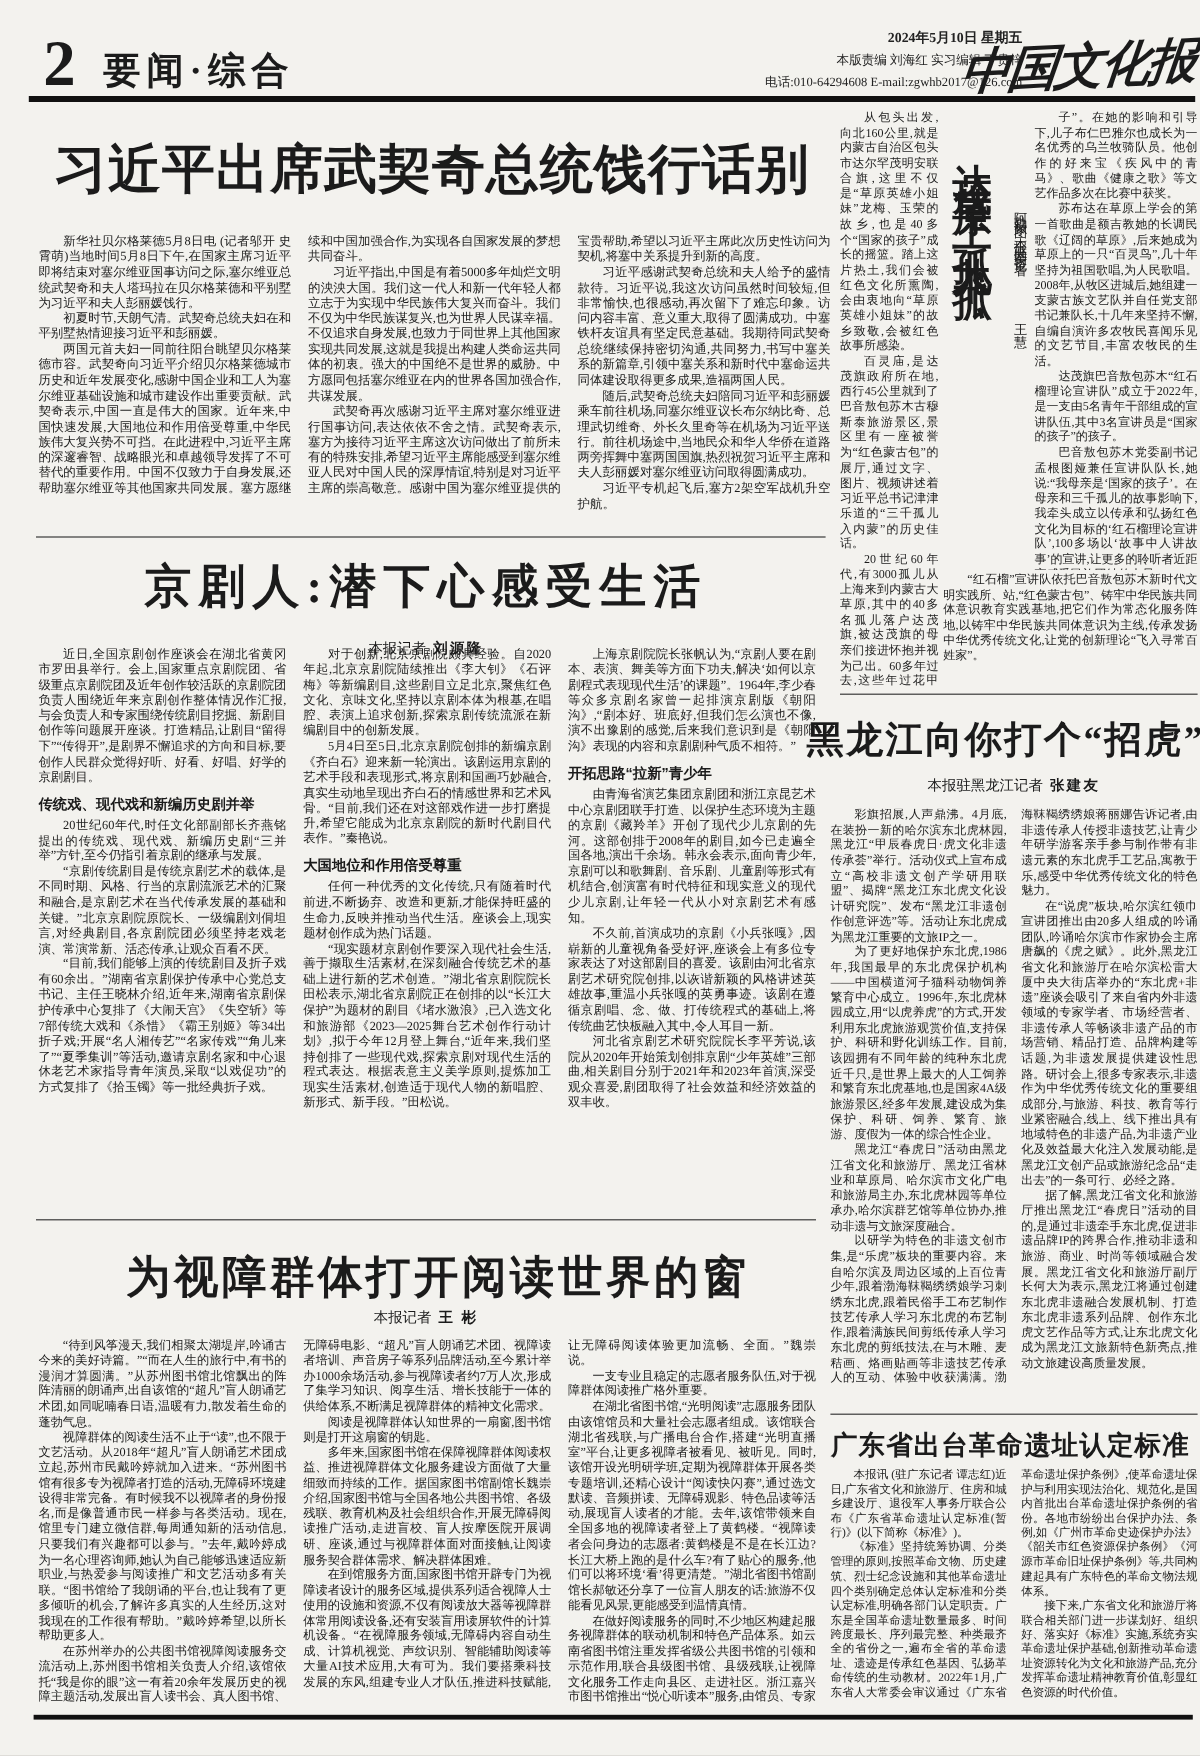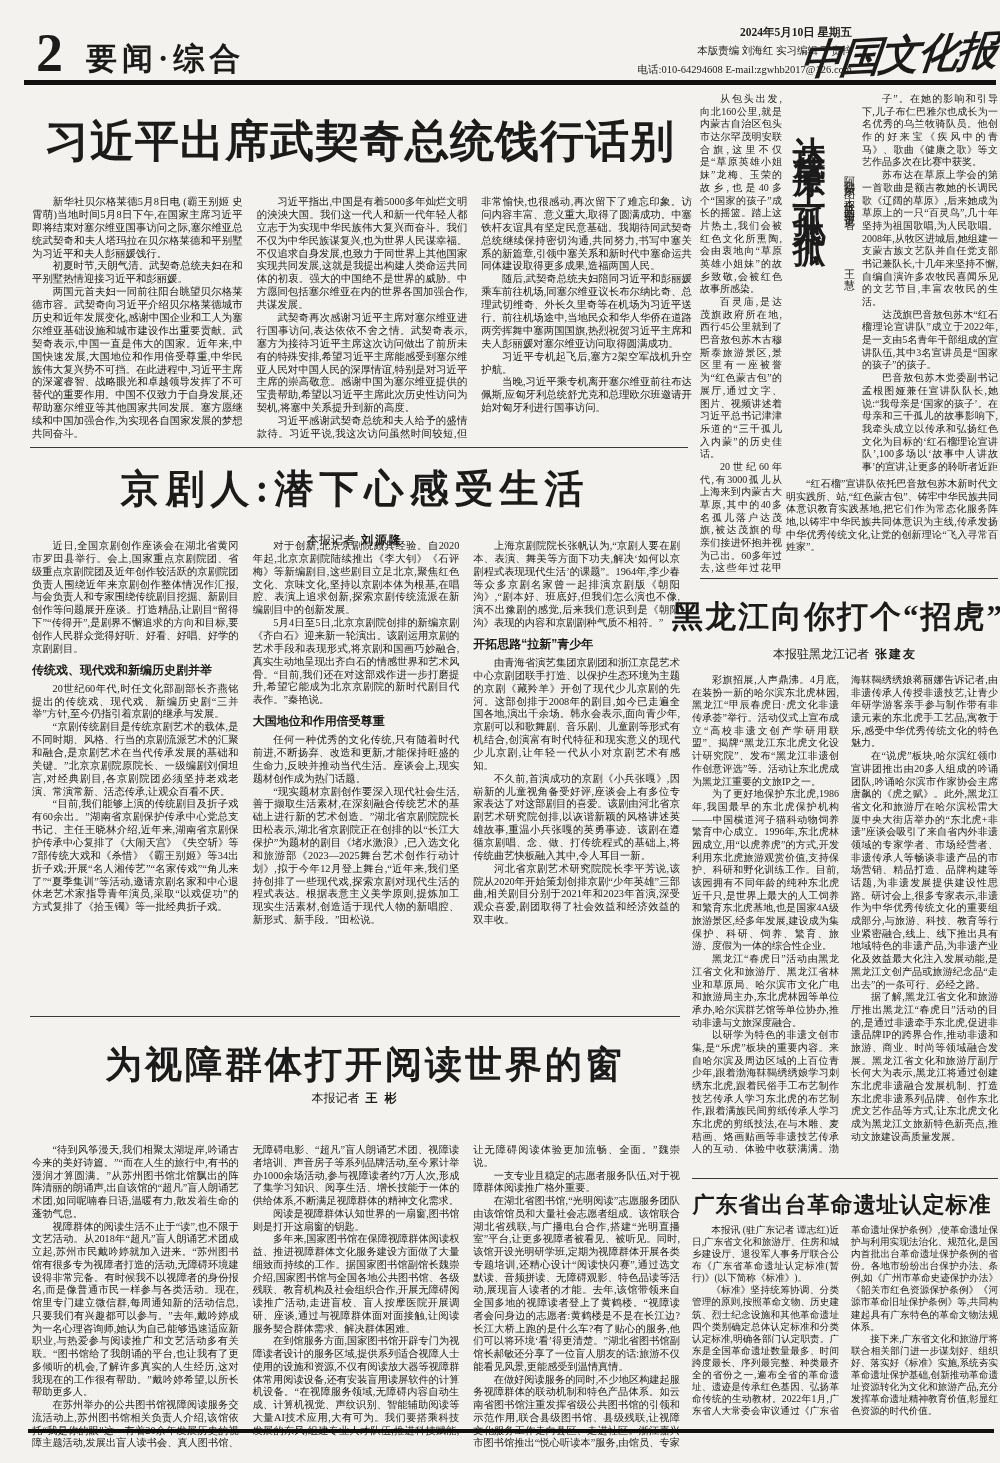--- a/index.html
+++ b/index.html
@@ -43,29 +43,28 @@
     <div class="date">2024年5月10日 星期五</div>
     <div>本版责编 刘海红  实习编辑 丁贵梓</div>
     <div>电话:010-64294608  E-mail:zgwhb2017@126.com</div>
   </div>
   <div class="abs masthead" style="right:4px;top:28px;">中国文化报</div>
   <div class="rule" style="left:24px;top:80px;width:972px;height:5px;"></div>
 
   <div>
     <div class="abs headline-main" style="left:30px;top:112px;width:660px;">习近平出席武契奇总统饯行话别</div>
     <div class="abs body-cols" style="left:32px;top:196px;width:660px;height:248px;column-count:3;font-size:10.4px;line-height:1.24;">
-        <p class="para">新华社贝尔格莱德5月8日电 (霸王别姬 史霄萌)当地时间5月8日下午,在国家主席习近平即将结束对塞尔维亚国事访问之际,塞尔维亚总统武契奇和夫人塔玛拉在贝尔格莱德和平别墅为习近平和夫人彭丽媛饯行。</p>
+        <p class="para">新华社贝尔格莱德5月8日电 (记者邬开 史霄萌)当地时间5月8日下午,在国家主席习近平即将结束对塞尔维亚国事访问之际,塞尔维亚总统武契奇和夫人塔玛拉在贝尔格莱德和平别墅为习近平和夫人彭丽媛饯行。</p>
         <p class="para">初夏时节,天朗气清。武契奇总统夫妇在和平别墅热情迎接习近平和彭丽媛。</p>
         <p class="para">两国元首夫妇一同前往阳台眺望贝尔格莱德市容。武契奇向习近平介绍贝尔格莱德城市历史和近年发展变化,感谢中国企业和工人为塞尔维亚基础设施和城市建设作出重要贡献。武契奇表示,中国一直是伟大的国家。近年来,中国快速发展,大国地位和作用倍受尊重,中华民族伟大复兴势不可挡。在此进程中,习近平主席的深邃睿智、战略眼光和卓越领导发挥了不可替代的重要作用。中国不仅致力于自身发展,还帮助塞尔维亚等其他国家共同发展。塞方愿继续和中国加强合作,为实现各自国家发展的梦想共同奋斗。</p>
         <p class="para">习近平指出,中国是有着5000多年灿烂文明的泱泱大国。我们这一代人和新一代年轻人都立志于为实现中华民族伟大复兴而奋斗。我们不仅为中华民族谋复兴,也为世界人民谋幸福。不仅追求自身发展,也致力于同世界上其他国家实现共同发展,这就是我提出构建人类命运共同体的初衷。强大的中国绝不是世界的威胁。中方愿同包括塞尔维亚在内的世界各国加强合作,共谋发展。</p>
         <p class="para">武契奇再次感谢习近平主席对塞尔维亚进行国事访问,表达依依不舍之情。武契奇表示,塞方为接待习近平主席这次访问做出了前所未有的特殊安排,希望习近平主席能感受到塞尔维亚人民对中国人民的深厚情谊,特别是对习近平主席的崇高敬意。感谢中国为塞尔维亚提供的宝贵帮助,希望以习近平主席此次历史性访问为契机,将塞中关系提升到新的高度。</p>
         <p class="para">习近平感谢武契奇总统和夫人给予的盛情款待。习近平说,我这次访问虽然时间较短,但非常愉快,也很感动,再次留下了难忘印象。访问内容丰富、意义重大,取得了圆满成功。中塞铁杆友谊具有坚定民意基础。我期待同武契奇总统继续保持密切沟通,共同努力,书写中塞关系的新篇章,引领中塞关系和新时代中塞命运共同体建设取得更多成果,造福两国人民。</p>
         <p class="para">随后,武契奇总统夫妇陪同习近平和彭丽媛乘车前往机场,同塞尔维亚议长布尔纳比奇、总理武切维奇、外长久里奇等在机场为习近平送行。前往机场途中,当地民众和华人华侨在道路两旁挥舞中塞两国国旗,热烈祝贺习近平主席和夫人彭丽媛对塞尔维亚访问取得圆满成功。</p>
         <p class="para">习近平专机起飞后,塞方2架空军战机升空护航。</p>
-        <p class="para">当晚,习近平乘专机离开塞尔维亚前往布达佩斯,应匈牙利总统舒尤克和总理欧尔班邀请开始对匈牙利进行国事访问。</p>
       </div>
   </div>
   <div class="thinrule" style="left:30px;top:447px;width:658px;"></div>
 
   <div>
     <div class="abs body-cols" style="left:700px;top:93px;width:82px;height:480px;font-size:10px;line-height:1.27;overflow:hidden;">
         <p class="para">从包头出发,向北160公里,就是内蒙古自治区包头市达尔罕茂明安联合旗,这里不仅是“草原英雄小姐妹”龙梅、玉荣的故乡,也是40多个“国家的孩子”成长的摇篮。踏上这片热土,我们会被红色文化所熏陶,会由衷地向“草原英雄小姐妹”的故乡致敬,会被红色故事所感染。</p>
         <p class="para">百灵庙,是达茂旗政府所在地,西行45公里就到了巴音敖包苏木古穆斯泰旅游景区,景区里有一座被誉为“红色蒙古包”的展厅,通过文字、图片、视频讲述着习近平总书记津津乐道的“三千孤儿入内蒙”的历史佳话。</p>
         <p class="para">20世纪60年代,有3000孤儿从上海来到内蒙古大草原,其中的40多名孤儿落户达茂旗,被达茂旗的母亲们接进怀抱并视为己出。60多年过去,这些年过花甲的“孤儿”在达茂草原上用深情、用激情讲述着各民族交往交流交融的故事,他们在草原上的成长史,就是民族团结进步史,就是民族交往交流交融史。</p>
       </div>
@@ -126,21 +125,21 @@
         <p class="para">据了解,黑龙江省文化和旅游厅推出黑龙江“春虎日”活动的目的,是通过非遗牵手东北虎,促进非遗品牌IP的跨界合作,推动非遗和旅游、商业、时尚等领域融合发展。黑龙江省文化和旅游厅副厅长何大为表示,黑龙江将通过创建东北虎非遗融合发展机制、打造东北虎非遗系列品牌、创作东北虎文艺作品等方式,让东北虎文化成为黑龙江文旅新特色新亮点,推动文旅建设高质量发展。</p>
       </div>
   </div>
   <div class="thinrule" style="left:692px;top:1178px;width:306px;"></div>
 
   <div>
     <div class="abs headline-serif" style="left:40px;top:1040px;width:650px;font-size:37px;letter-spacing:3px;">为视障群体打开阅读世界的窗</div>
     <div class="abs byline" style="left:30px;top:1090px;width:650px;">
       <span>本报记者</span>&nbsp;&nbsp;<b>王 彬</b>
     </div>
-    <div class="abs body-cols" style="left:32px;top:1116px;width:648px;height:310px;column-count:3;font-size:10.2px;line-height:1.25;margin-top:28px;">
+    <div class="abs body-cols" style="left:32px;top:1116px;width:648px;height:310px;column-count:3;font-size:10.2px;line-height:1.25;">
         <p class="para">“待到风筝漫天,我们相聚太湖堤岸,吟诵古今来的美好诗篇。”“而在人生的旅行中,有书的漫润才算圆满。”从苏州图书馆北馆飘出的阵阵清丽的朗诵声,出自该馆的“超凡”盲人朗诵艺术团,如同呢喃春日语,温暖有力,散发着生命的蓬勃气息。</p>
         <p class="para">视障群体的阅读生活不止于“读”,也不限于文艺活动。从2018年“超凡”盲人朗诵艺术团成立起,苏州市民戴吟婷就加入进来。“苏州图书馆有很多专为视障者打造的活动,无障碍环境建设得非常完备。有时候我不以视障者的身份报名,而是像普通市民一样参与各类活动。现在,馆里专门建立微信群,每周通知新的活动信息,只要我们有兴趣都可以参与。”去年,戴吟婷成为一名心理咨询师,她认为自己能够迅速适应新职业,与热爱参与阅读推广和文艺活动多有关联。“图书馆给了我朗诵的平台,也让我有了更多倾听的机会,了解许多真实的人生经历,这对我现在的工作很有帮助。”戴吟婷希望,以所长帮助更多人。</p>
         <p class="para">在苏州举办的公共图书馆视障阅读服务交流活动上,苏州图书馆相关负责人介绍,该馆依托“我是你的眼”这一有着20余年发展历史的视障主题活动,发展出盲人读书会、真人图书馆、无障碍电影、“超凡”盲人朗诵艺术团、视障读者培训、声音房子等系列品牌活动,至今累计举办1000余场活动,参与视障读者约7万人次,形成了集学习知识、阅享生活、增长技能于一体的供给体系,不断满足视障群体的精神文化需求。</p>
         <p class="para">阅读是视障群体认知世界的一扇窗,图书馆则是打开这扇窗的钥匙。</p>
         <p class="para">多年来,国家图书馆在保障视障群体阅读权益、推进视障群体文化服务建设方面做了大量细致而持续的工作。据国家图书馆副馆长魏崇介绍,国家图书馆与全国各地公共图书馆、各级残联、教育机构及社会组织合作,开展无障碍阅读推广活动,走进盲校、盲人按摩医院开展调研、座谈,通过与视障群体面对面接触,让阅读服务契合群体需求、解决群体困难。</p>
         <p class="para">在到馆服务方面,国家图书馆开辟专门为视障读者设计的服务区域,提供系列适合视障人士使用的设施和资源,不仅有阅读放大器等视障群体常用阅读设备,还有安装盲用读屏软件的计算机设备。“在视障服务领域,无障碍内容自动生成、计算机视觉、声纹识别、智能辅助阅读等大量AI技术应用,大有可为。我们要搭乘科技发展的东风,组建专业人才队伍,推进科技赋能,让无障碍阅读体验更加流畅、全面。”魏崇说。</p>
         <p class="para">一支专业且稳定的志愿者服务队伍,对于视障群体阅读推广格外重要。</p>
         <p class="para">在湖北省图书馆,“光明阅读”志愿服务团队由该馆馆员和大量社会志愿者组成。该馆联合湖北省残联,与广播电台合作,搭建“光明直播室”平台,让更多视障者被看见、被听见。同时,该馆开设光明研学班,定期为视障群体开展各类专题培训,还精心设计“阅读快闪赛”,通过选文默读、音频拼读、无障碍观影、特色品读等活动,展现盲人读者的才能。去年,该馆带领来自全国多地的视障读者登上了黄鹤楼。“视障读者会问身边的志愿者:黄鹤楼是不是在长江边?长江大桥上跑的是什么车?有了贴心的服务,他们可以将环境‘看’得更清楚。”湖北省图书馆副馆长郝敏还分享了一位盲人朋友的话:旅游不仅能看见风景,更能感受到温情真情。</p>
         <p class="para">在做好阅读服务的同时,不少地区构建起服务视障群体的联动机制和特色产品体系。如云南省图书馆注重发挥省级公共图书馆的引领和示范作用,联合县级图书馆、县级残联,让视障文化服务工作走向县区、走进社区。浙江嘉兴市图书馆推出“悦心听读本”服务,由馆员、专家和数据库商共同参与资源建设,保证版权和质量,重点针对不同年龄段受众需求,设计听读本的功能和内容,提供全场景、伴随式的有声听读服务。</p>
       </div>

